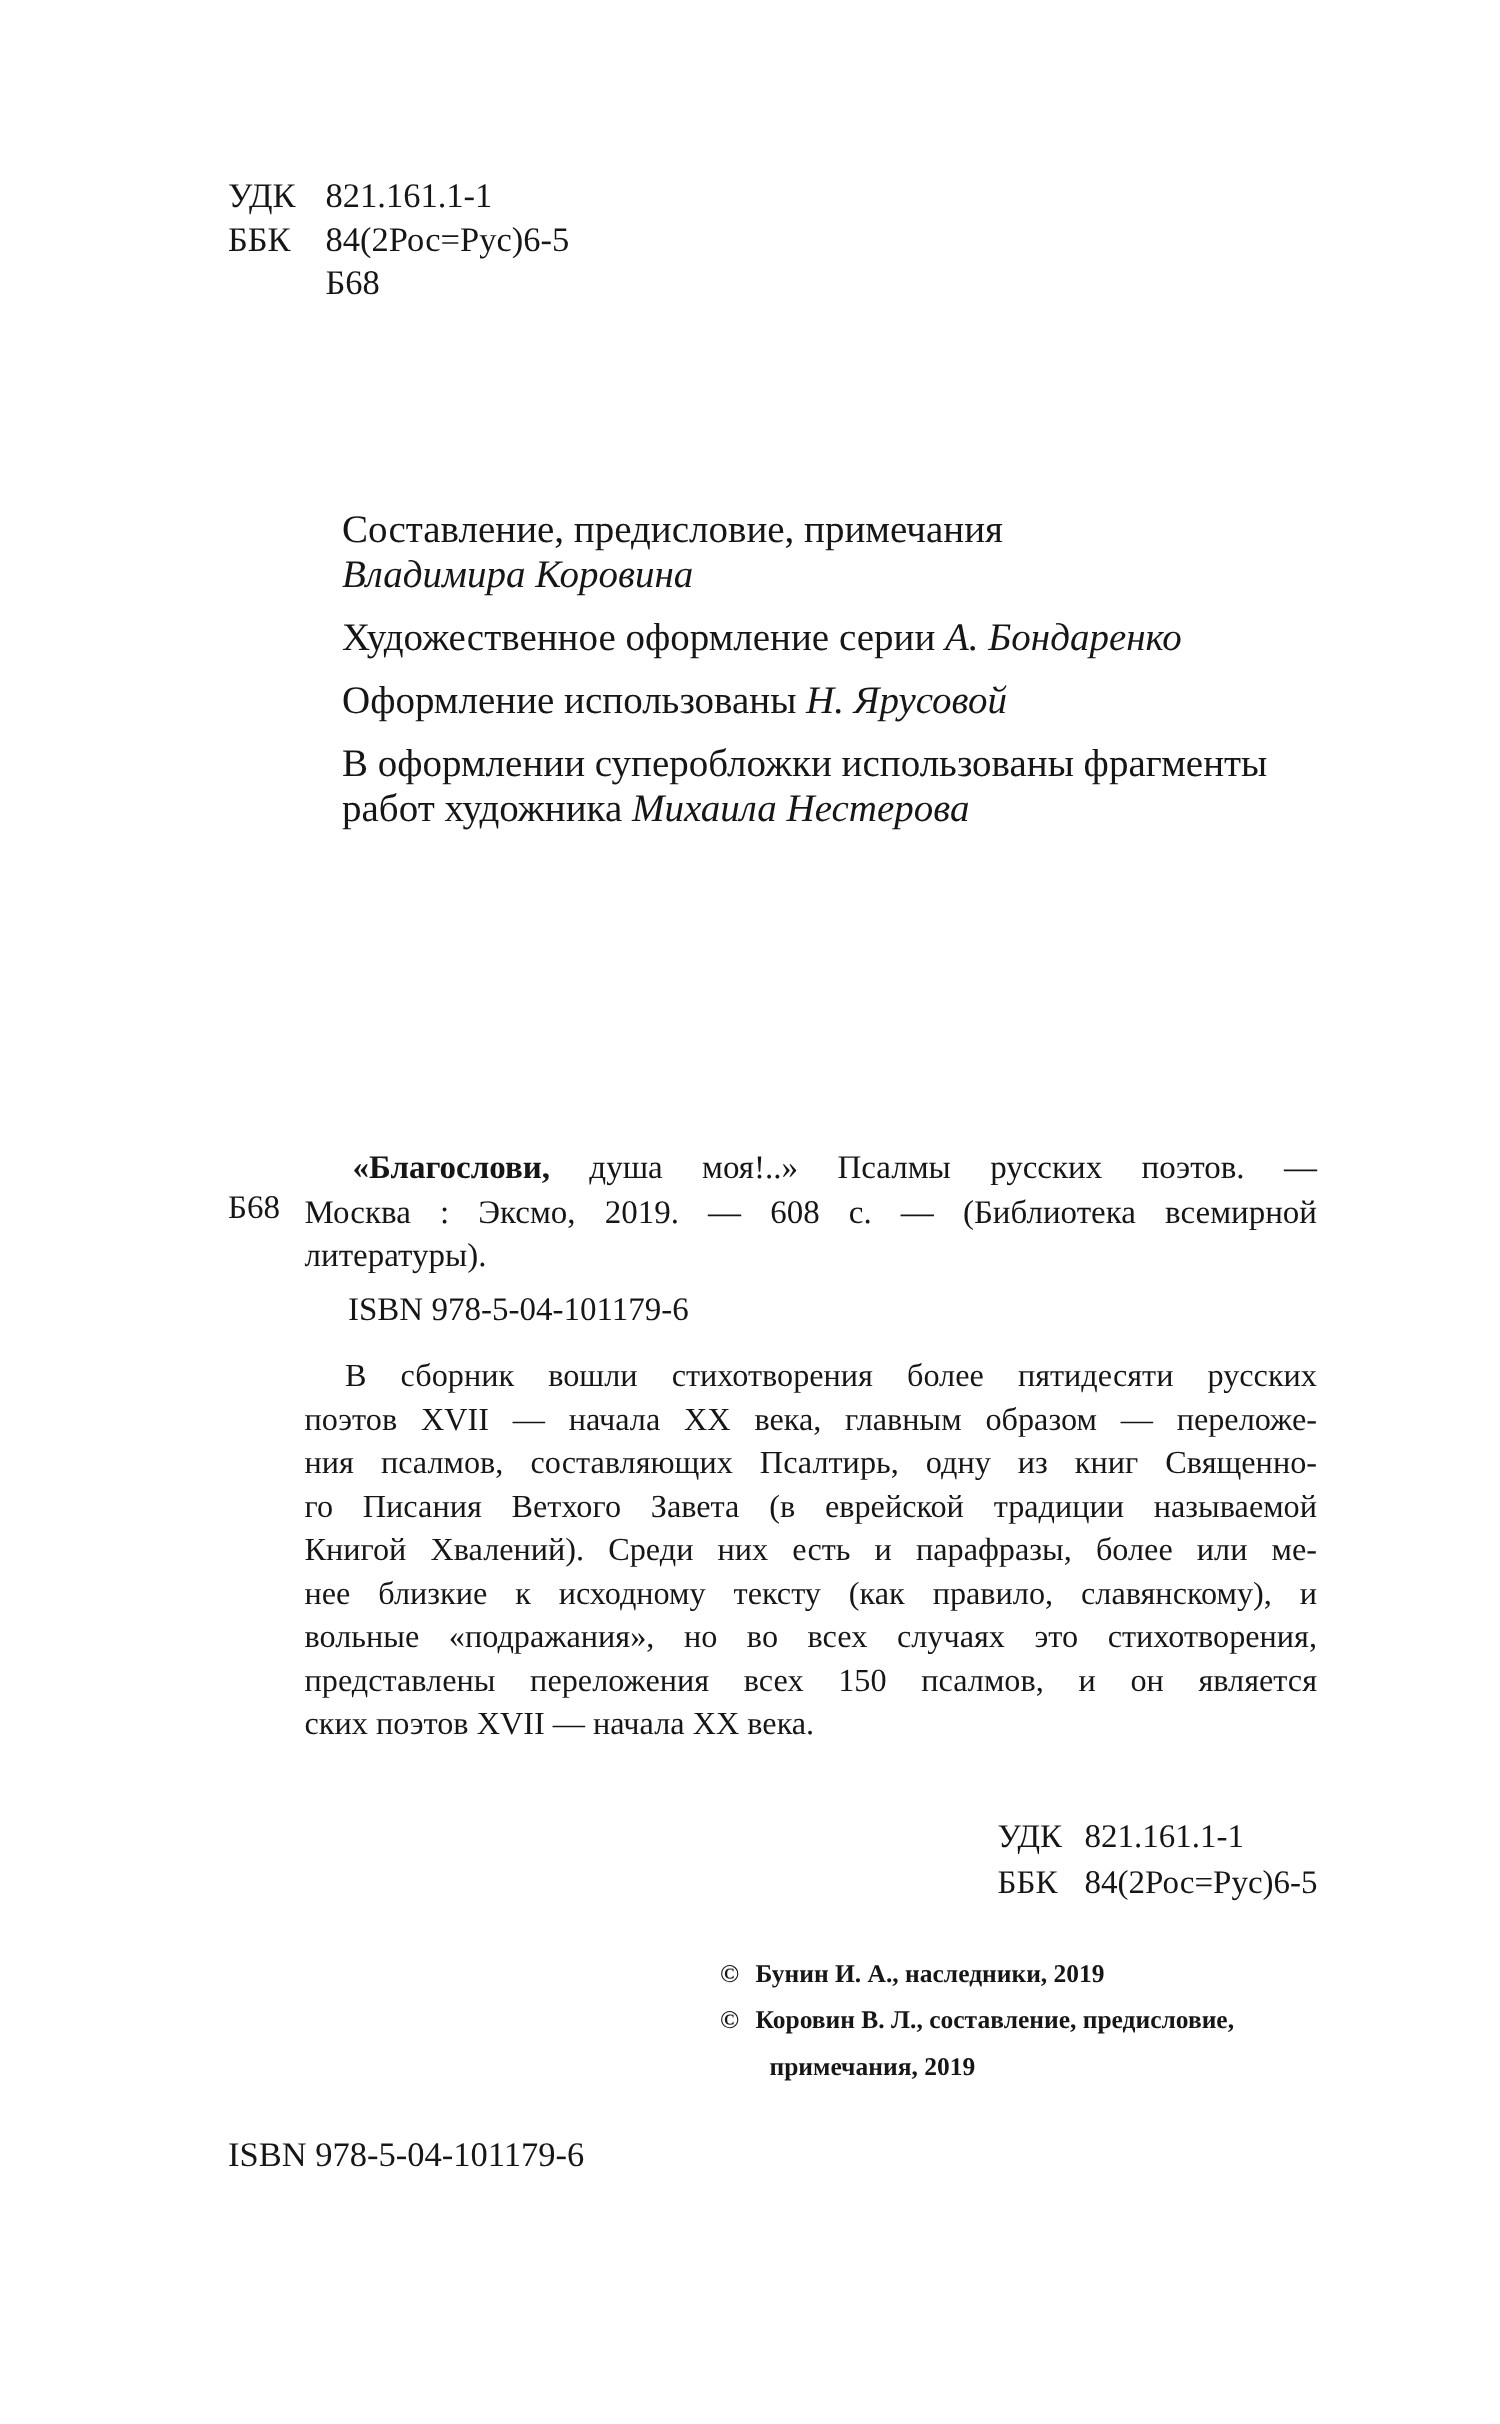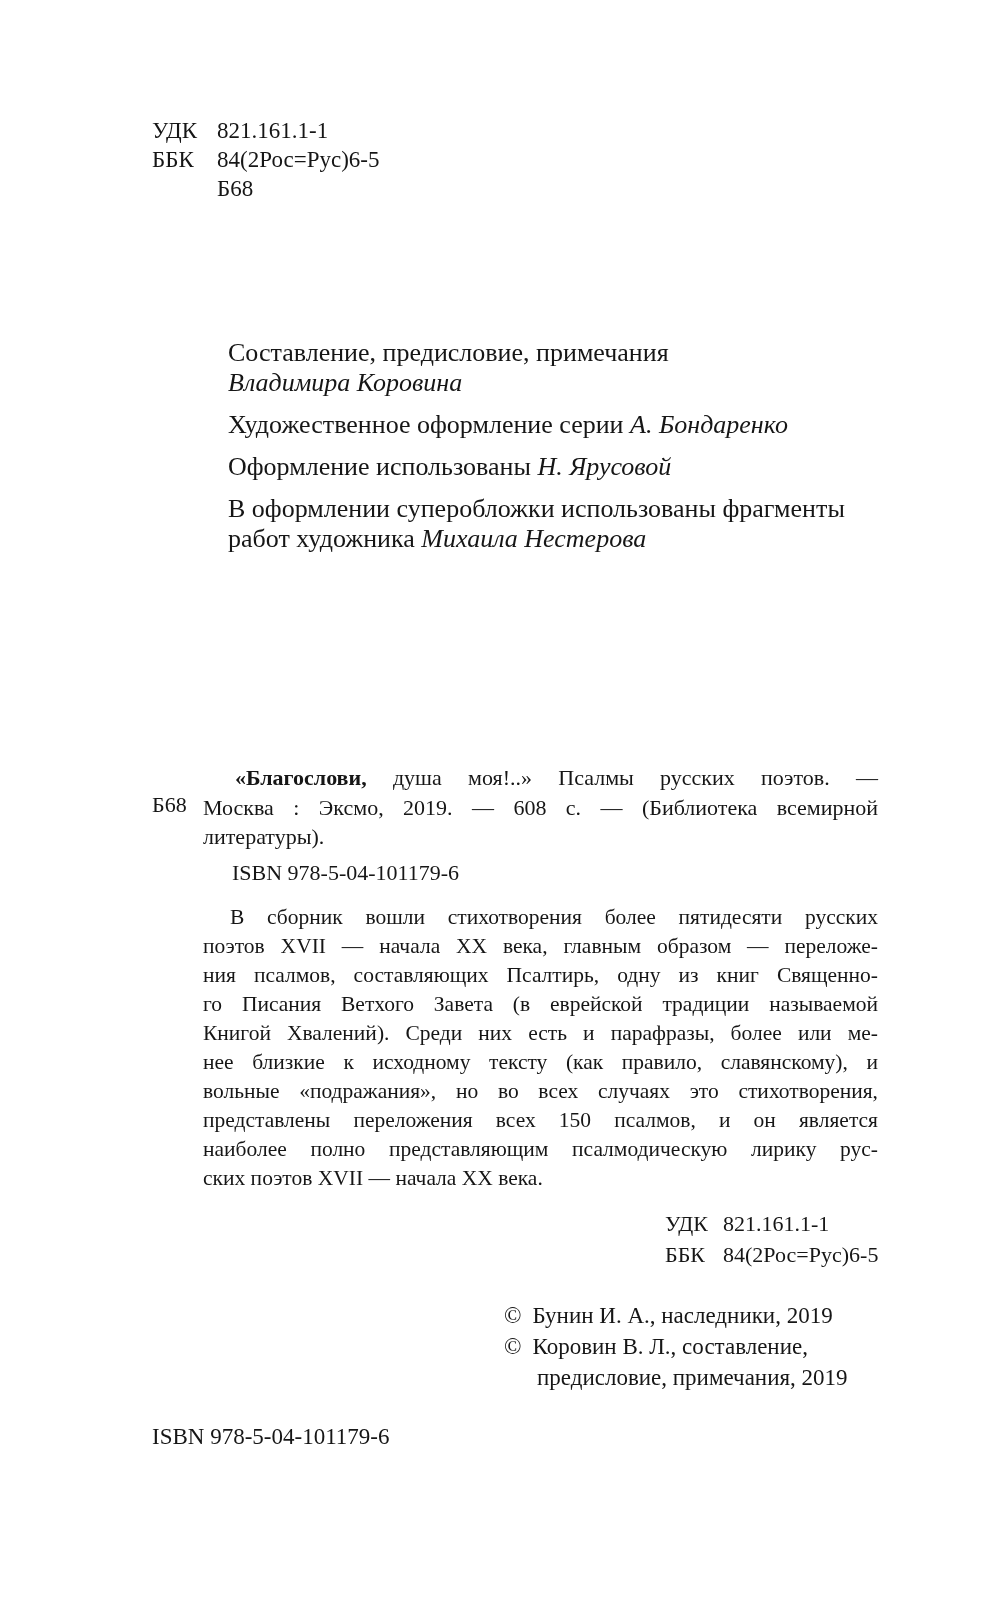--- a/index.html
+++ b/index.html
@@ -37,21 +37,21 @@
   
   #annotation { left: 203px; top: 903px; width: 675px; font-size: 21.5px; line-height: 29px; }
   .ann-line.just { text-align: justify; text-align-last: justify; }
   .ann-line.ind { text-indent: 27px; }
 
   
   #classBottom { left: 665px; top: 1208px; font-size: 22px; line-height: 31px; }
   #classBottom .class-label { width: 58px; }
 
   
-  #copyright { left: 504px; top: 1300px; width: 420px; font-size: 23px; line-height: 31px; }
+  #copyright { left: 480px; top: 1300px; width: 420px; font-size: 17px; line-height: 31px; font-weight: bold; }
   .c-item { margin: 0; padding-left: 33px; text-indent: -33px; }
   .c-sym { margin-right: 11px; }
 
   #isbn2 { left: 152px; top: 1424px; font-size: 23px; white-space: nowrap; }
 </style>
 </head>
 <body>
 
 <div class="page">
 
@@ -109,21 +109,20 @@
 
       <div class="ann-line just">Книгой Хвалений). Среди них есть и парафразы, более или ме-</div>
 
       <div class="ann-line just">нее близкие к исходному тексту (как правило, славянскому), и</div>
 
       <div class="ann-line just">вольные «подражания», но во всех случаях это стихотворения,</div>
 
 
       <div class="ann-line just">представлены переложения всех 150 псалмов, и он является</div>
 
-      <div class="ann-line just">наиболее полно представляющим псалмодическую лирику рус-</div>
 
       <div class="ann-line">ских поэтов XVII — начала XX века.</div>
     </div>
 
   <div class="abs" id="classBottom">
 
       <div class="class-row">
         <span class="class-label">УДК</span>
         <span class="class-value">821.161.1-1</span>
       </div>

